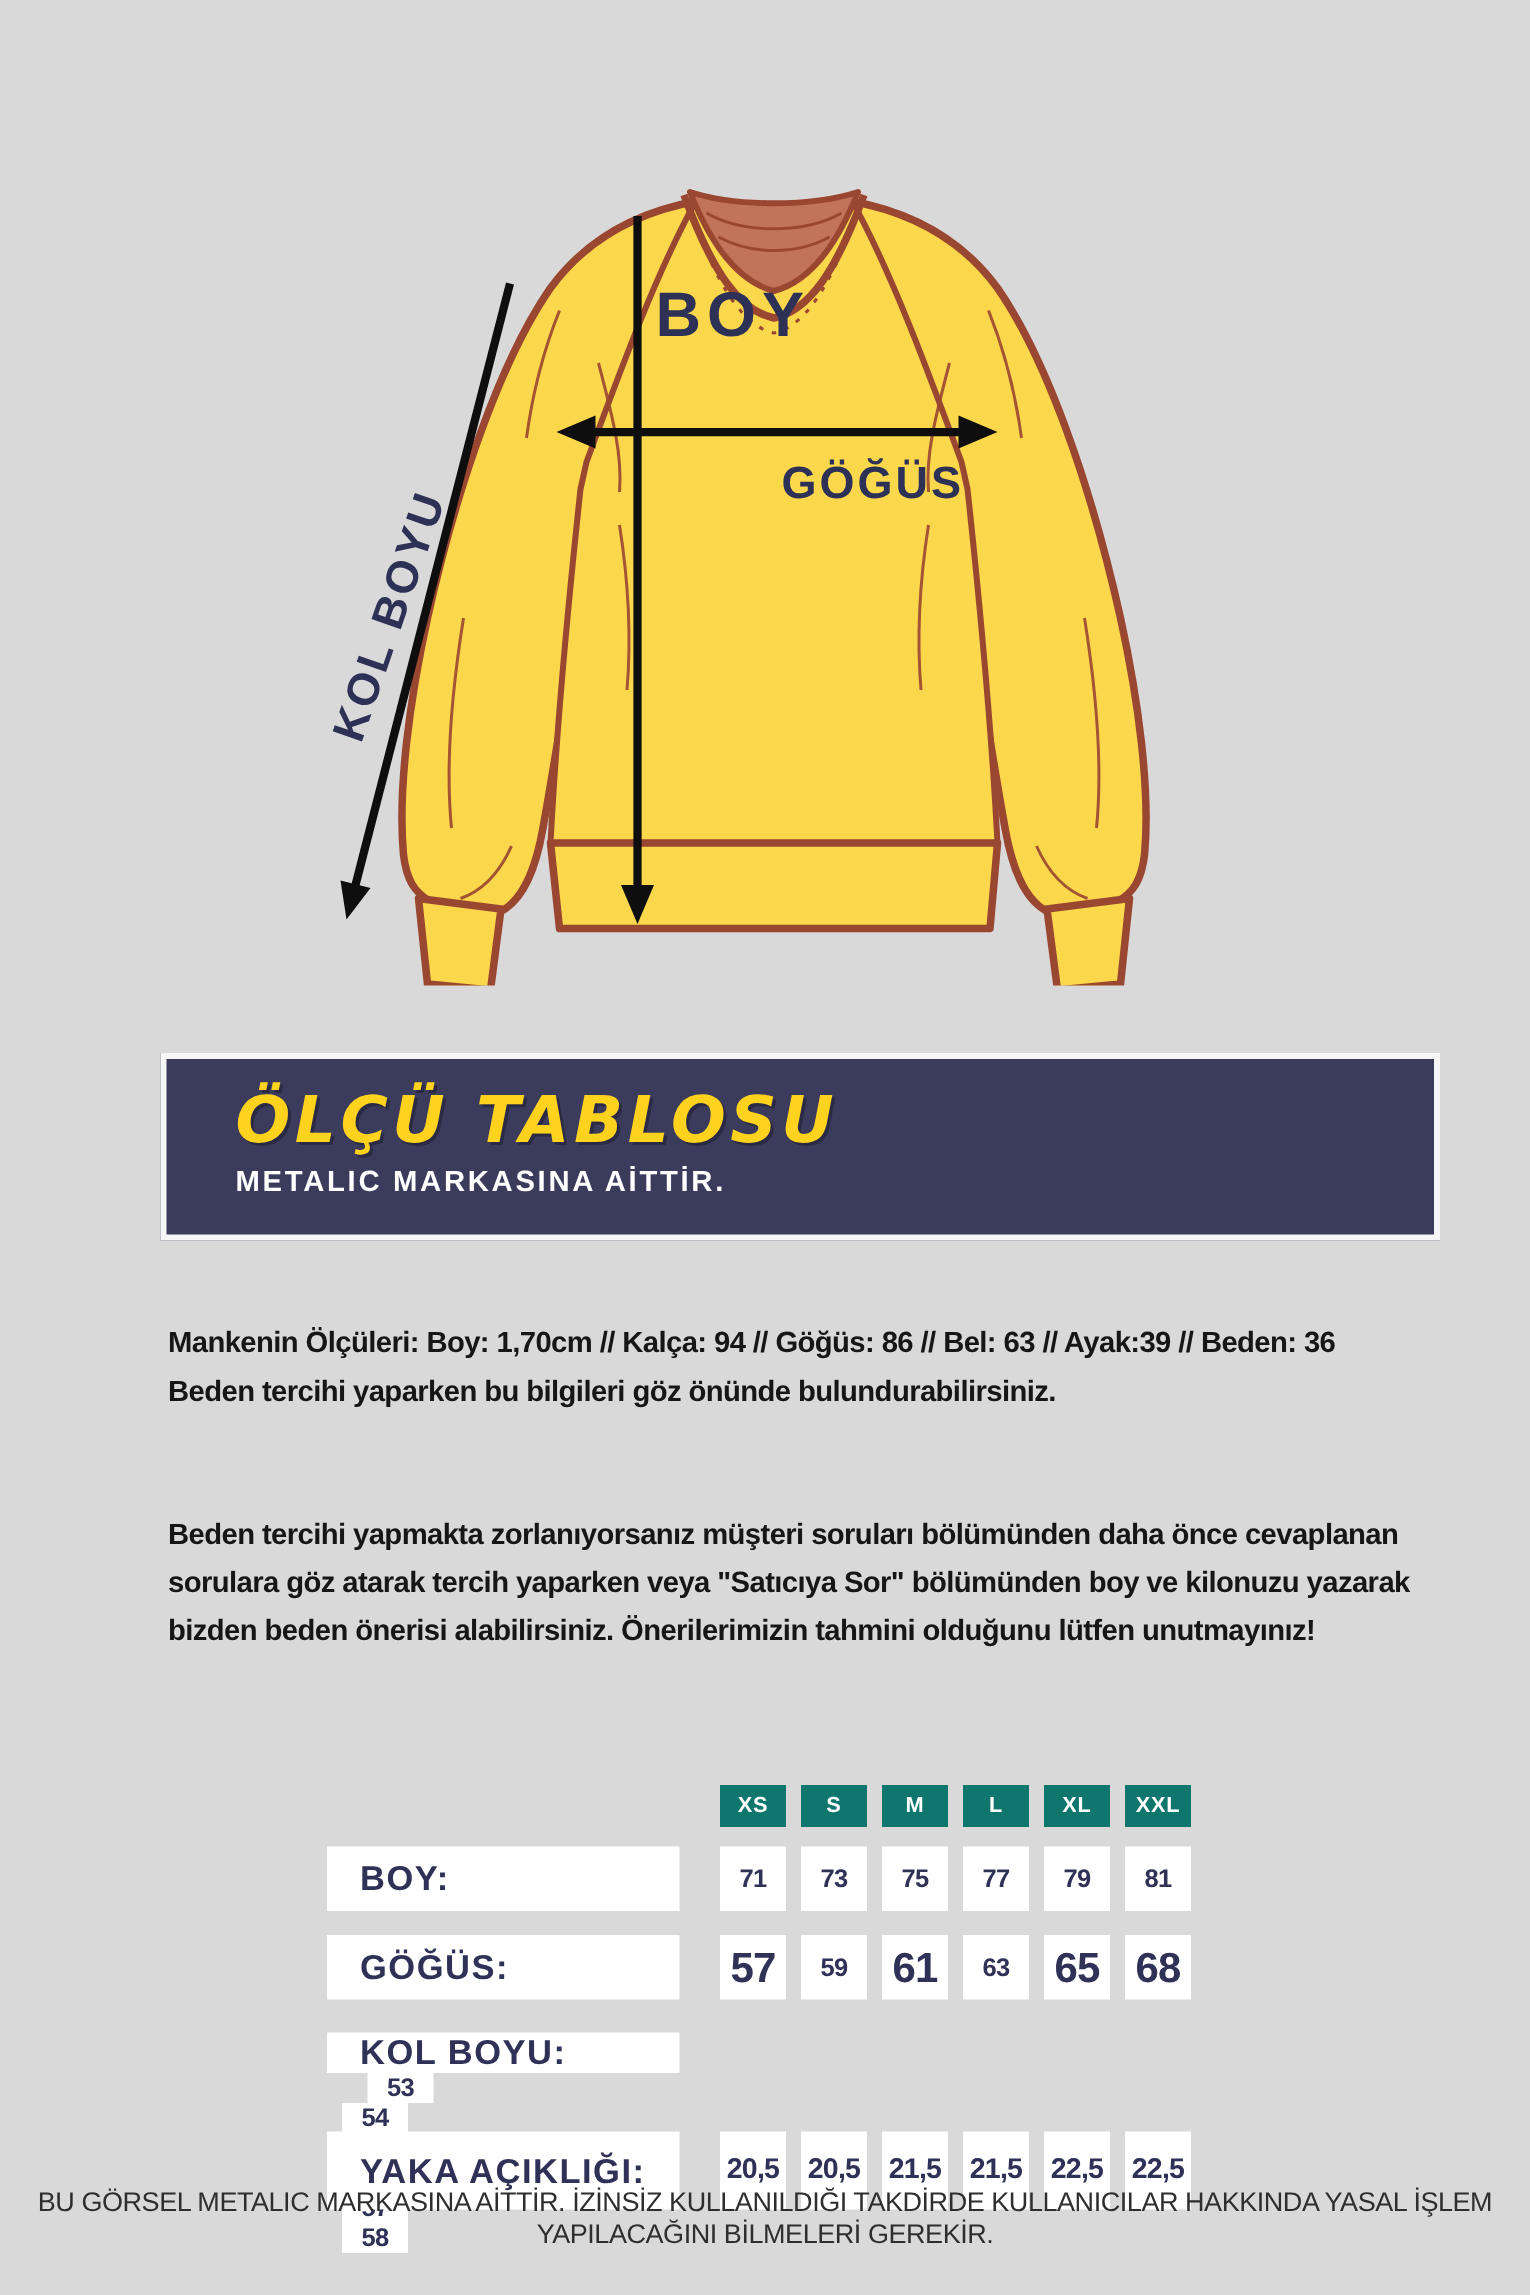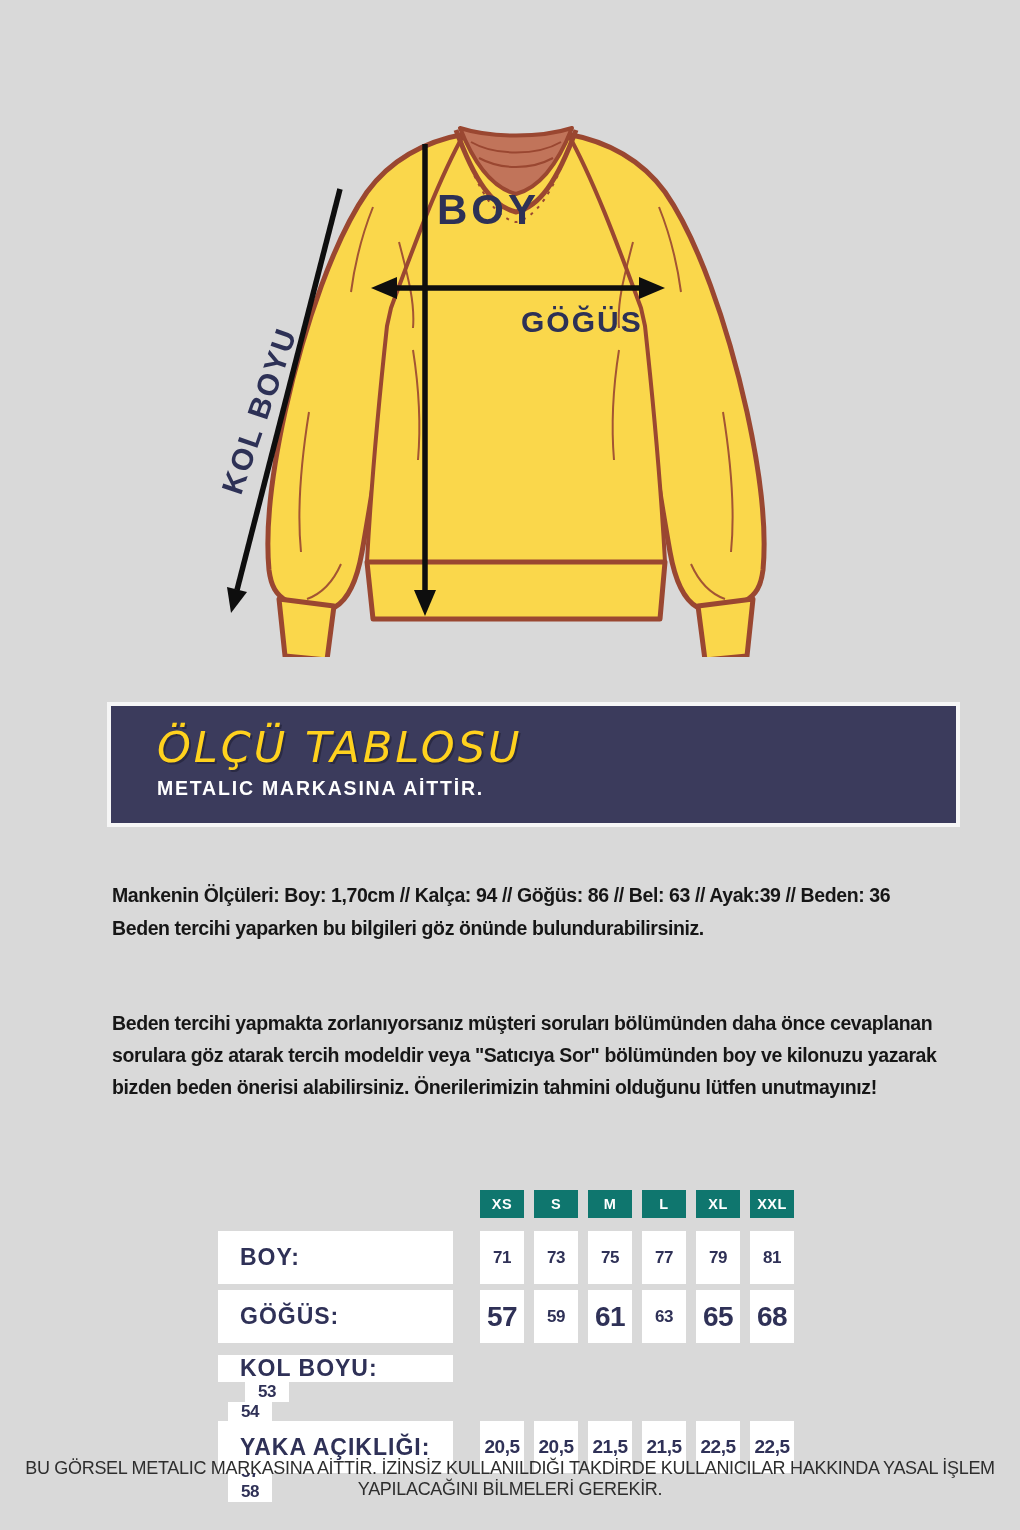--- a/index.html
+++ b/index.html
@@ -11,21 +11,21 @@
   
   #diagram { position:absolute; left:213px; top:112px; width:580px; height:545px; }
   
   #banner {
     position:absolute; left:107px; top:702px; width:853px; height:125px;
     background:#3B3B5C; box-sizing:border-box; border:4px solid #F6F6F6;
     padding:18px 0 0 46px;
   }
   #banner .title {
     font-family:"DejaVu Sans", sans-serif;
-    font-style:italic; font-weight:400; font-size:43px; line-height:1.1;
+    font-style:italic; font-weight:700; font-size:43px; line-height:1.1;
     color:#FFD21E; letter-spacing:3px;
     text-shadow:2px 2px 0 rgba(30,30,50,0.55);
   }
   #banner .subtitle {
     margin-top:6px; font-weight:700; font-size:19.5px; color:#FFFFFF;
     letter-spacing:1.8px;
   }
   
   .para {
     position:absolute; left:112px; color:#161616; font-weight:700;
@@ -34,21 +34,21 @@
   #para-model  { top:879px; font-size:19.5px; line-height:33px; }
   #para-advice { top:1007px; font-size:19.5px; line-height:32px; }
   
   #size-table { position:absolute; left:218px; top:1190px; width:590px; height:290px; }
   #size-header { position:absolute; left:262px; top:0; display:flex; }
   .size-box {
     width:44px; height:28px; margin-right:10px; background:#0f766e;
     color:#FFFFFF; font-weight:700; font-size:14.5px;
     display:flex; align-items:center; justify-content:center; letter-spacing:0.5px;
   }
-  .trow { position:absolute; left:0; height:53px; display:flex; }
+  .trow { position:absolute; left:0; height:43px; display:flex; }
   #row-boy   { top:41px; }
   #row-goguz { top:100px; }
   #row-kol   { top:165px;flex-direction:column; }
   #row-yaka  { top:231px; height:52px;align-items:flex-end; }
   .rowlabel {
     width:235px; height:100%; background:#FFFFFF; box-sizing:border-box;
     padding-left:22px; display:flex; align-items:center;
     color:#2F3157; font-weight:800; font-size:23px; letter-spacing:1px;
   }
   .cell {
@@ -134,21 +134,21 @@
     <div class="subtitle">METALIC MARKASINA AİTTİR.</div>
   </div>
 
   <div id="para-model" class="para">
     <div>Mankenin Ölçüleri: Boy: 1,70cm // Kalça: 94 // Göğüs: 86 // Bel: 63 // Ayak:39 // Beden: 36</div>
     <div>Beden tercihi yaparken bu bilgileri göz önünde bulundurabilirsiniz.</div>
   </div>
 
   <div id="para-advice" class="para">
     <div>Beden tercihi yapmakta zorlanıyorsanız müşteri soruları bölümünden daha önce cevaplanan</div>
-    <div>sorulara göz atarak tercih modeldir veya "Satıcıya Sor" bölümünden boy ve kilonuzu yazarak</div>
+    <div>sorulara göz atarak tercih yaparken veya "Satıcıya Sor" bölümünden boy ve kilonuzu yazarak</div>
     <div>bizden beden önerisi alabilirsiniz. Önerilerimizin tahmini olduğunu lütfen unutmayınız!</div>
   </div>
 
   <div id="size-table">
     <div id="size-header">
       <div class="size-box">XS</div>
       <div class="size-box">S</div>
       <div class="size-box">M</div>
       <div class="size-box">L</div>
       <div class="size-box">XL</div>

